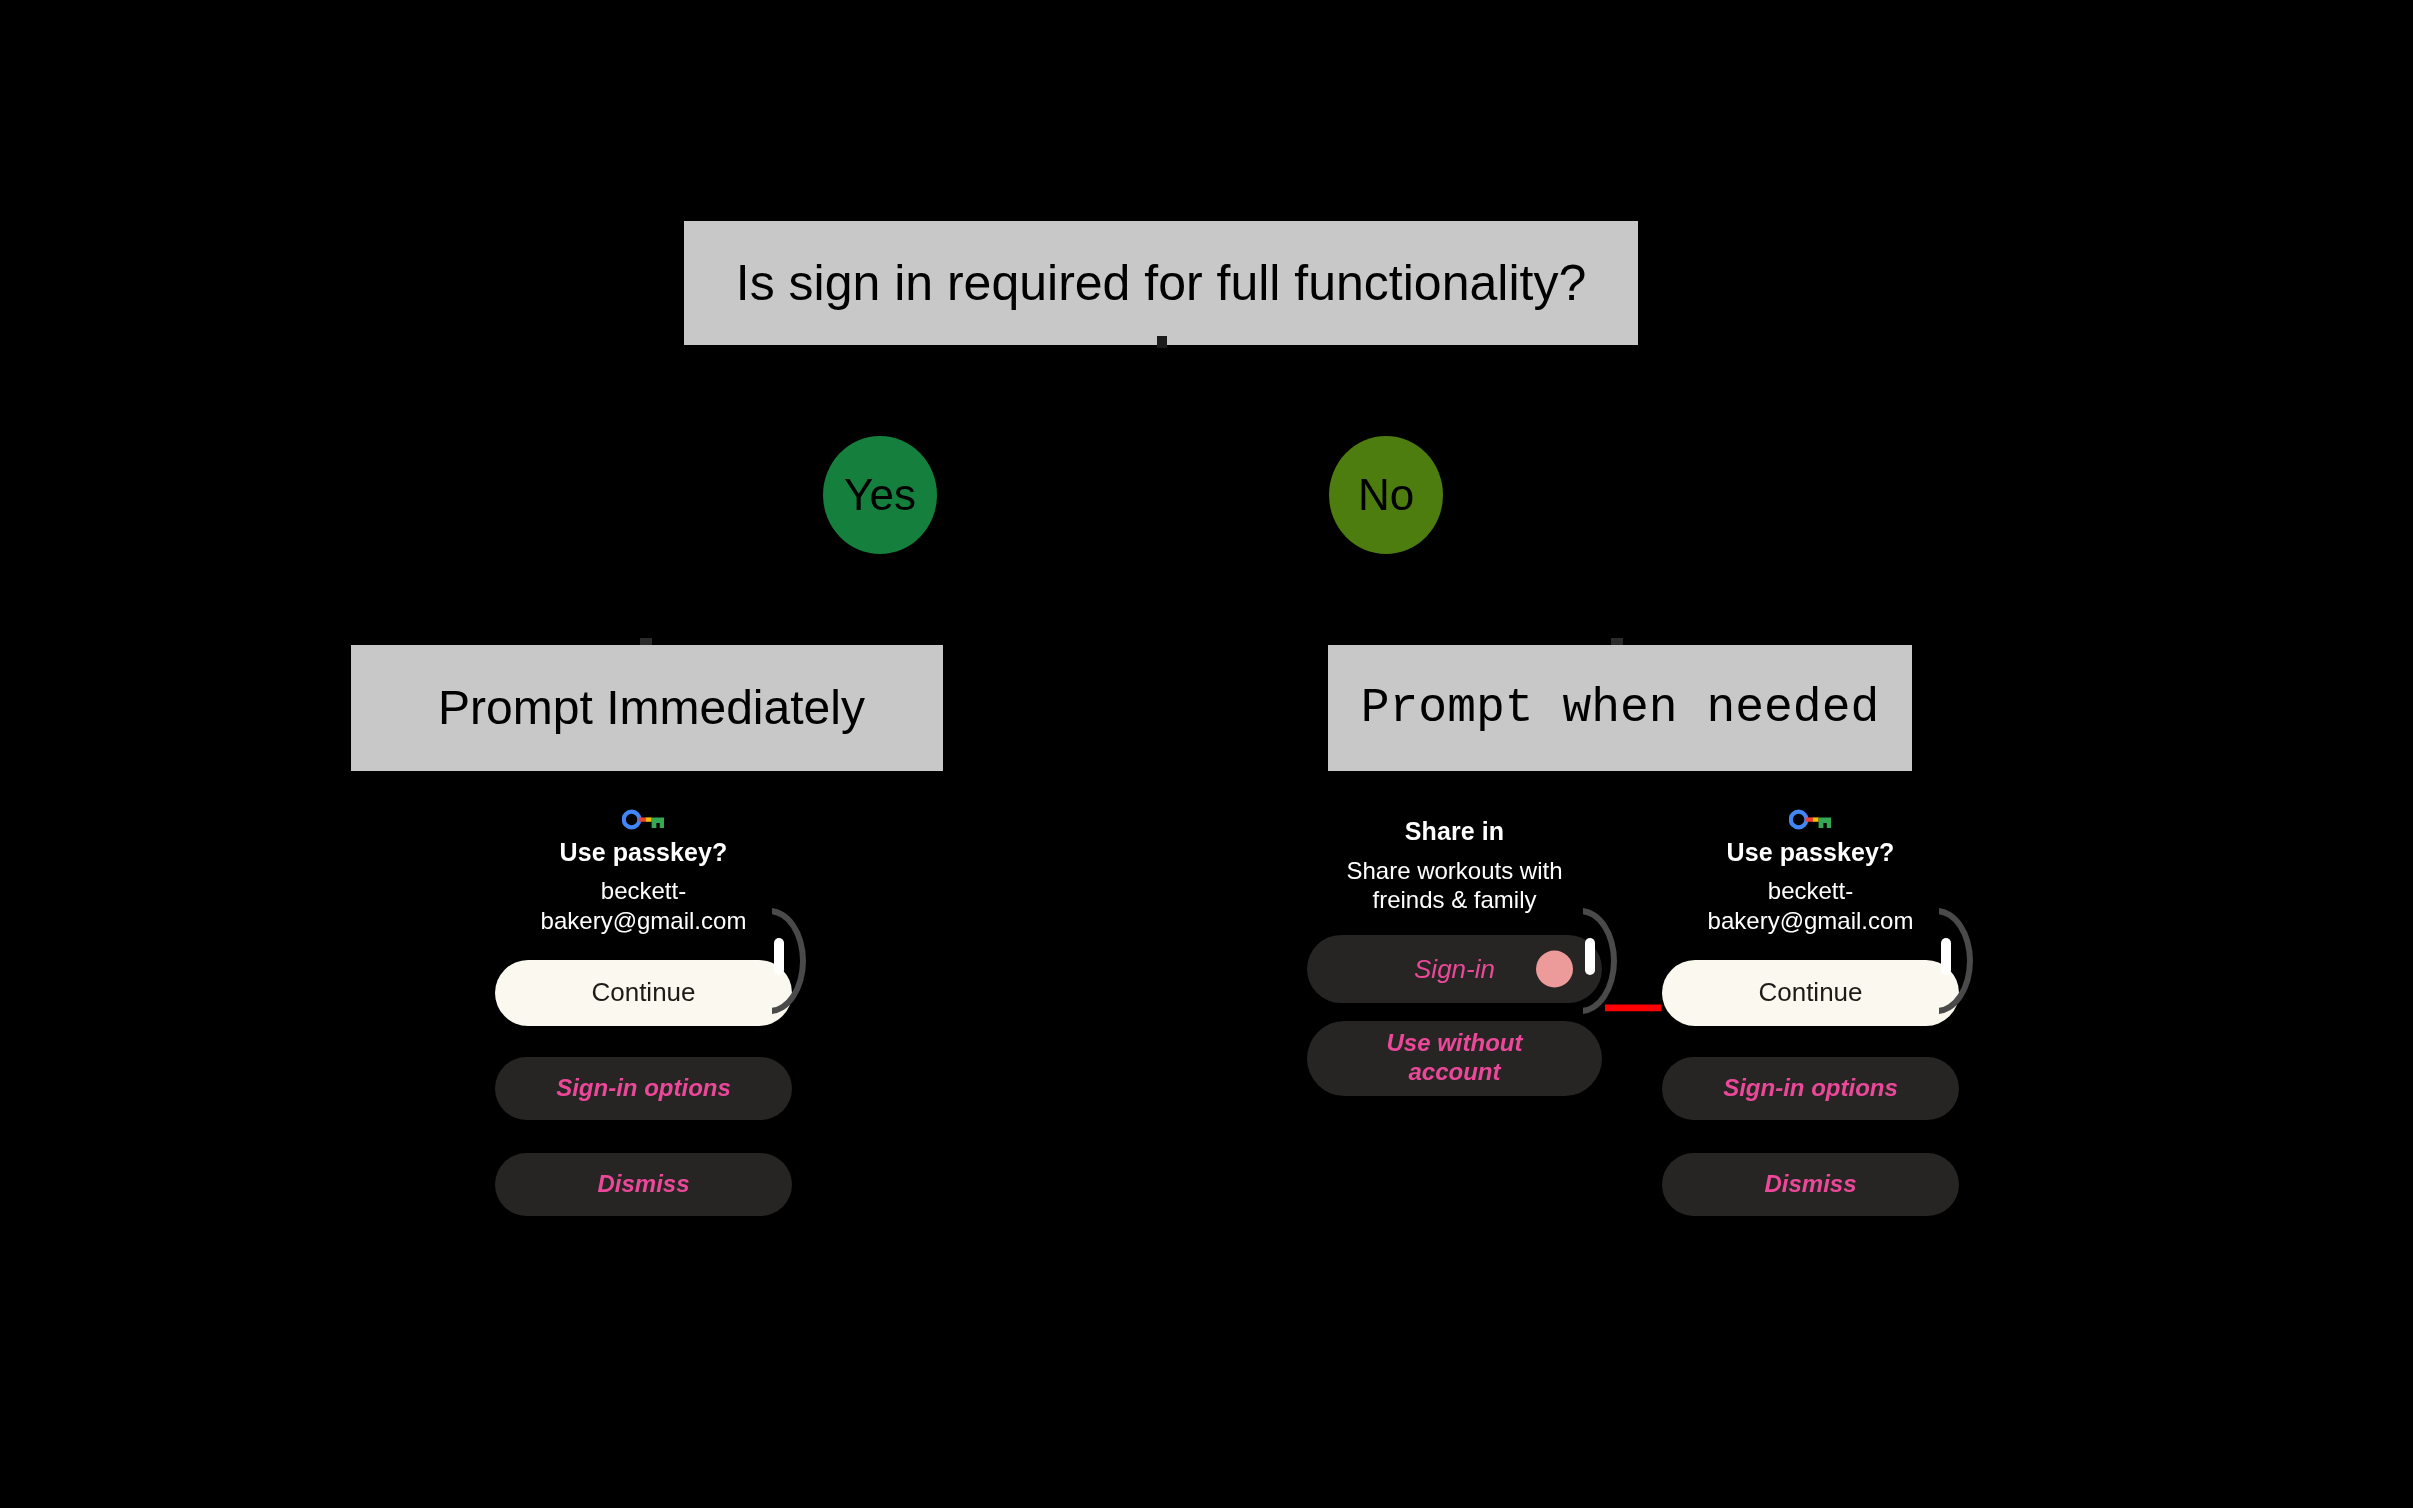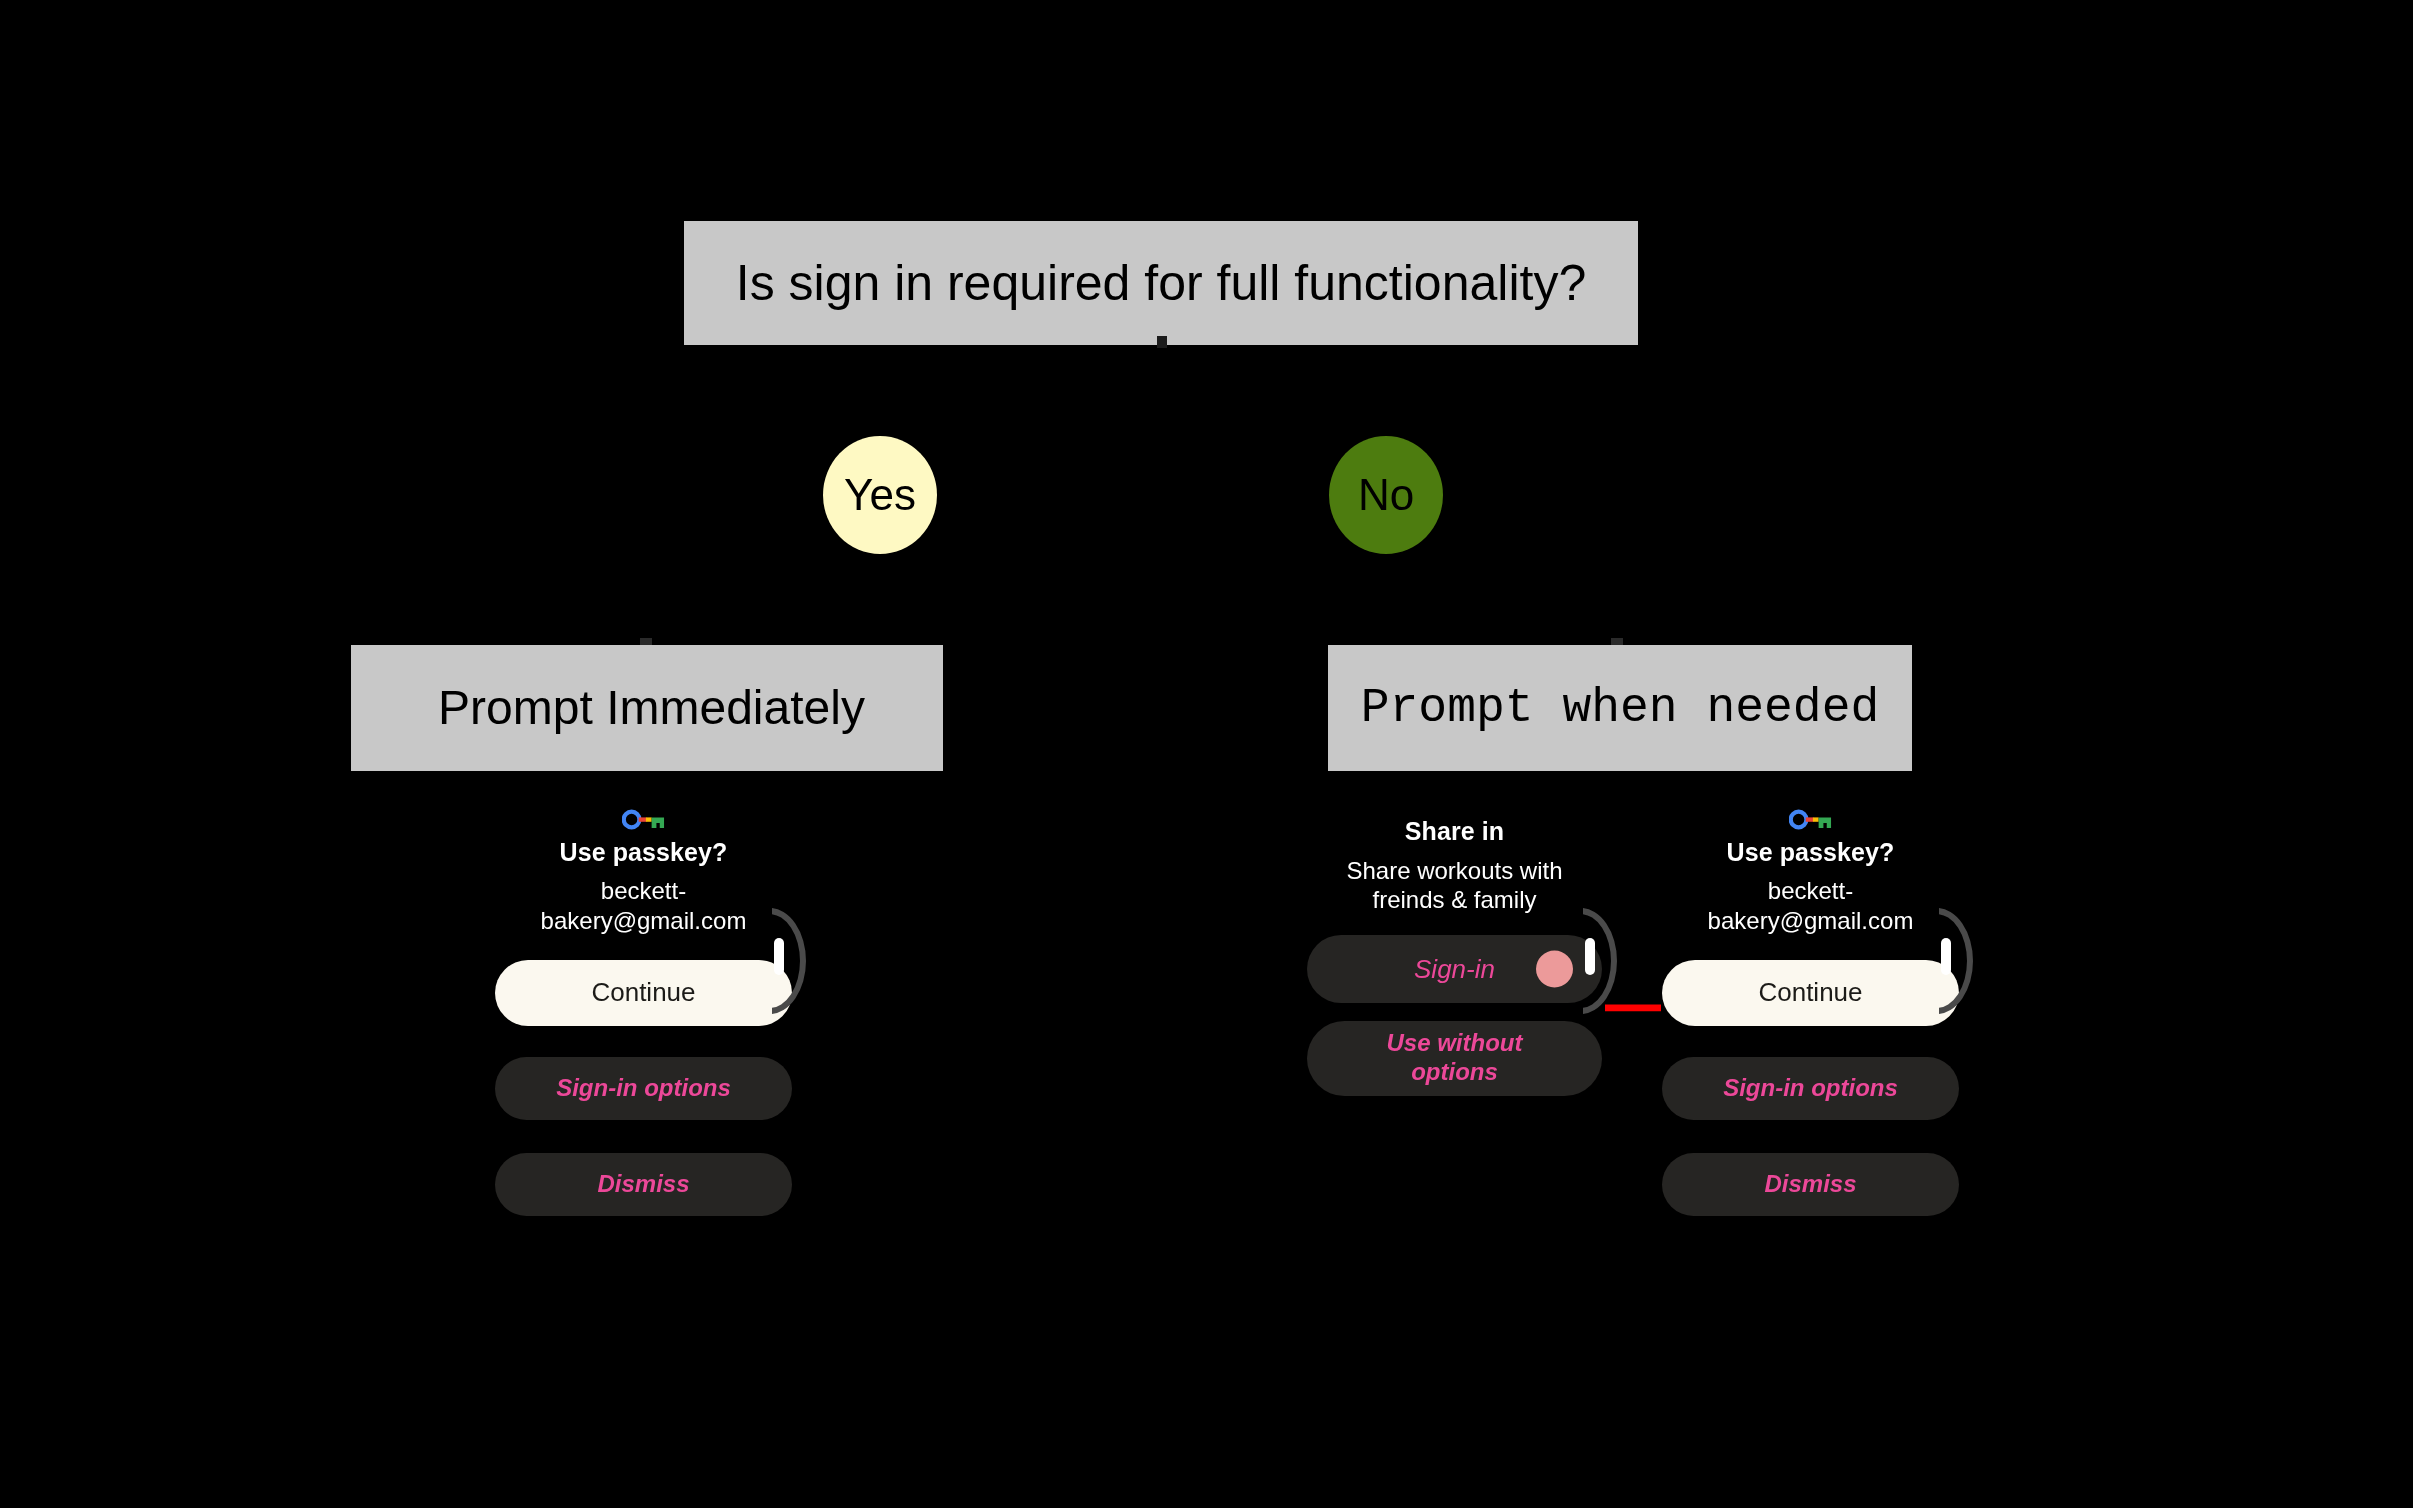--- a/index.html
+++ b/index.html
@@ -63,21 +63,21 @@
     border-radius: 50%;
     display: flex;
     align-items: center;
     justify-content: center;
     color: #000000;
     font-size: 44px;
   }
   #node-yes {
     left: 823px; top: 436px;
     width: 114px; height: 118px;
-    background: #fef9c3;
+    background: #15803d;
   }
   #node-no {
     left: 1329px; top: 436px;
     width: 114px; height: 118px;
     background: #4d7c0f;
   }
 
   
   .mock {
     position: absolute;
@@ -215,21 +215,21 @@
     <div class="mock-sub">Share workouts with
 freinds &amp; family</div>
 
     <div class="pill pill-secondary" style="width:295px; height:68px; margin-top:21px; font-weight:400; font-size:26px;">
       <span>Sign-in</span>
       <span style="position:absolute; right:29px; top:50%; transform:translateY(-50%);
                    width:37px; height:37px; border-radius:50%; background:#ec9a9a;"></span>
     </div>
 
     <div class="pill pill-secondary" style="width:295px; height:75px; margin-top:17.4px; white-space:pre-line;">Use without
-options</div>
+account</div>
   </div>
 
   <div class="scroll-arc" style="left:1583px; top:908px;">
     <div class="track"></div>
     <div class="thumb"></div>
   </div>
 
   <svg id="arrow-signin-to-continue" viewBox="0 0 84 12">
     <line x1="0" y1="6" x2="62" y2="6" stroke="#ff0000" stroke-width="7"></line>
     <path d="M62 0 L84 6 L62 12 Z" fill="#ff0000"></path>

